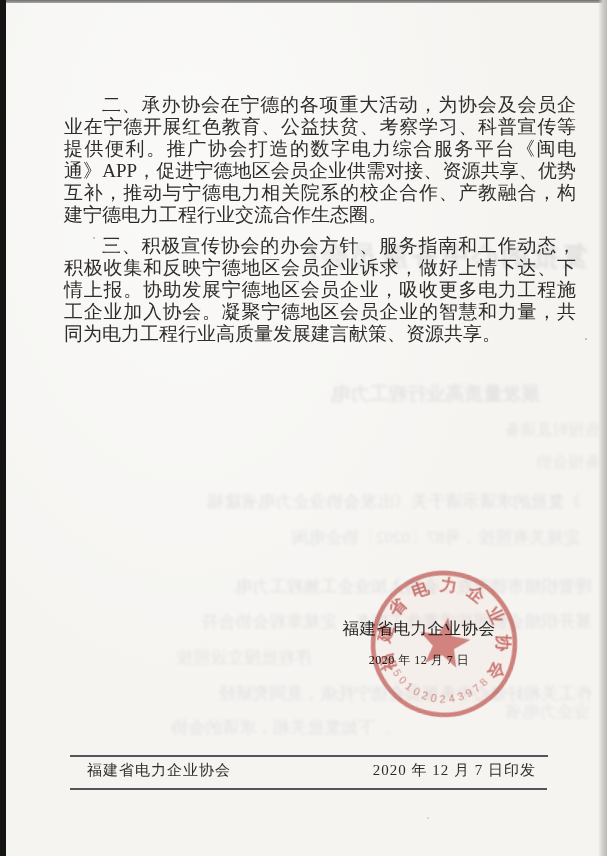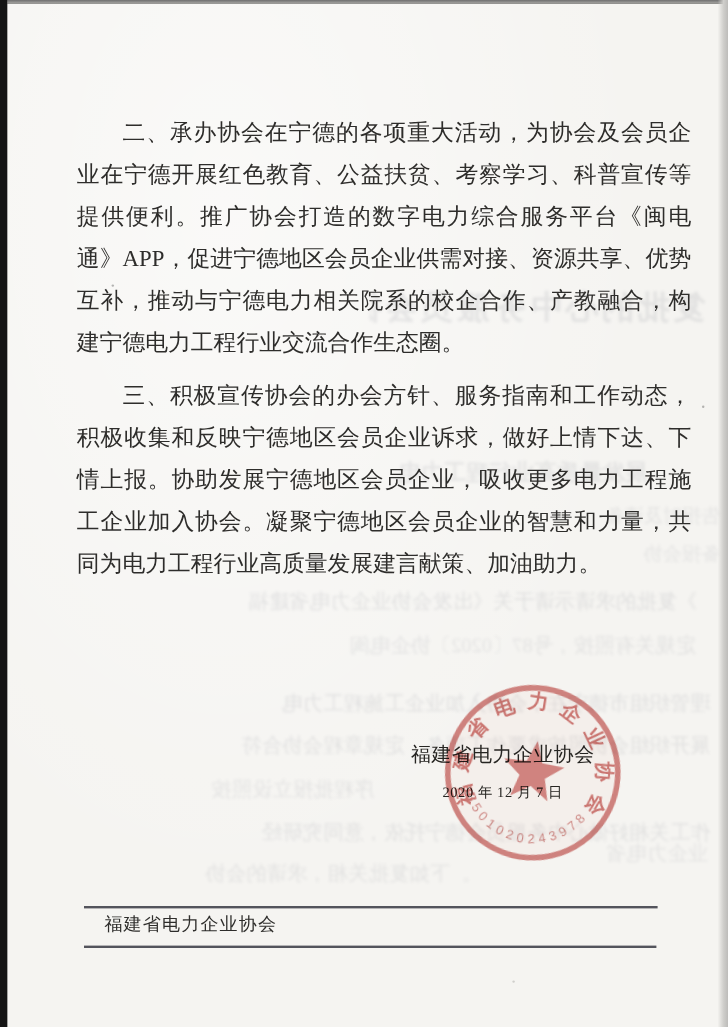--- a/index.html
+++ b/index.html
@@ -29,21 +29,21 @@
     position:absolute;left:0;top:0;width:6px;height:856px;
     background:#141414;
   }
   .edge-right{
     position:absolute;right:0;top:0;width:9px;height:856px;
     background:linear-gradient(90deg,rgba(214,213,210,0),#cfcecb 55%,#bbbab8);
   }
   
   .body-text{
     position:absolute;left:64px;top:94px;width:512px;
-    font-size:19px;line-height:35px;color:#2e2d2b;
+    font-size:19px;line-height:22px;color:#2e2d2b;
     text-align:justify;
   }
   .body-text p{margin:0;text-indent:2em;}
   .body-text p.p-gap{margin-top:9px;}
   
   .sig{
     position:absolute;left:328px;top:618px;width:182px;
     text-align:center;color:#262522;
   }
   .sig-org{font-size:16.5px;letter-spacing:.5px;}
@@ -115,21 +115,21 @@
   <div class="bleed b5">定规关有照按，号87〔0202〕协企电闽</div>
   <div class="bleed b6">理管织组市德宁在，会协入加业企工施程工力电</div>
   <div class="bleed b7">展开织组会协照按求要作工项各，定规章程会协合符</div>
   <div class="bleed b8">序程批报立设照按</div>
   <div class="bleed b9">作工关相好做心中务服员会德宁托依，意同究研经</div>
   <div class="bleed b10">。下如复批关相，求请的会协</div>
   <div class="bleed b11">业企力电省</div>
 
   <div class="body-text">
     <p>二、承办协会在宁德的各项重大活动，为协会及会员企业在宁德开展红色教育、公益扶贫、考察学习、科普宣传等提供便利。推广协会打造的数字电力综合服务平台《闽电通》APP，促进宁德地区会员企业供需对接、资源共享、优势互补，推动与宁德电力相关院系的校企合作、产教融合，构建宁德电力工程行业交流合作生态圈。</p>
-    <p class="p-gap">三、积极宣传协会的办会方针、服务指南和工作动态，积极收集和反映宁德地区会员企业诉求，做好上情下达、下情上报。协助发展宁德地区会员企业，吸收更多电力工程施工企业加入协会。凝聚宁德地区会员企业的智慧和力量，共同为电力工程行业高质量发展建言献策、加油助力。</p>
+    <p class="p-gap">三、积极宣传协会的办会方针、服务指南和工作动态，积极收集和反映宁德地区会员企业诉求，做好上情下达、下情上报。协助发展宁德地区会员企业，吸收更多电力工程施工企业加入协会。凝聚宁德地区会员企业的智慧和力量，共同为电力工程行业高质量发展建言献策、资源共享。</p>
   </div>
 
   <div class="sig">
     <div class="sig-org">福建省电力企业协会</div>
     <div class="sig-date">2020 年 12 月 7 日</div>
   </div>
 
   <svg class="seal" viewBox="0 0 150 150">
     <defs>
       <path id="arcTop" d="M 32.4 104.8 A 52 52 0 1 1 117.6 104.8"></path>
@@ -141,20 +141,21 @@
       <textPath href="#arcTop" startOffset="50%">福建省电力企业协会</textPath>
     </text>
     <text class="seal-serial" text-anchor="middle">
       <textPath href="#arcBottom" startOffset="50%">3501020243978</textPath>
     </text>
   </svg>
 
   <div class="footer-line fl-top"></div>
   <div class="footer-row">
     <span class="footer-org">福建省电力企业协会</span>
+    <span class="footer-issue">2020 年 12 月 7 日印发</span>
   </div>
   <div class="footer-line fl-bottom"></div>
 
   <div class="speck s0"></div>
   <div class="speck s1"></div>
   <div class="speck s2"></div>
   <div class="speck s3"></div>
 
   <div class="edge-top"></div>
   <div class="edge-left"></div>

